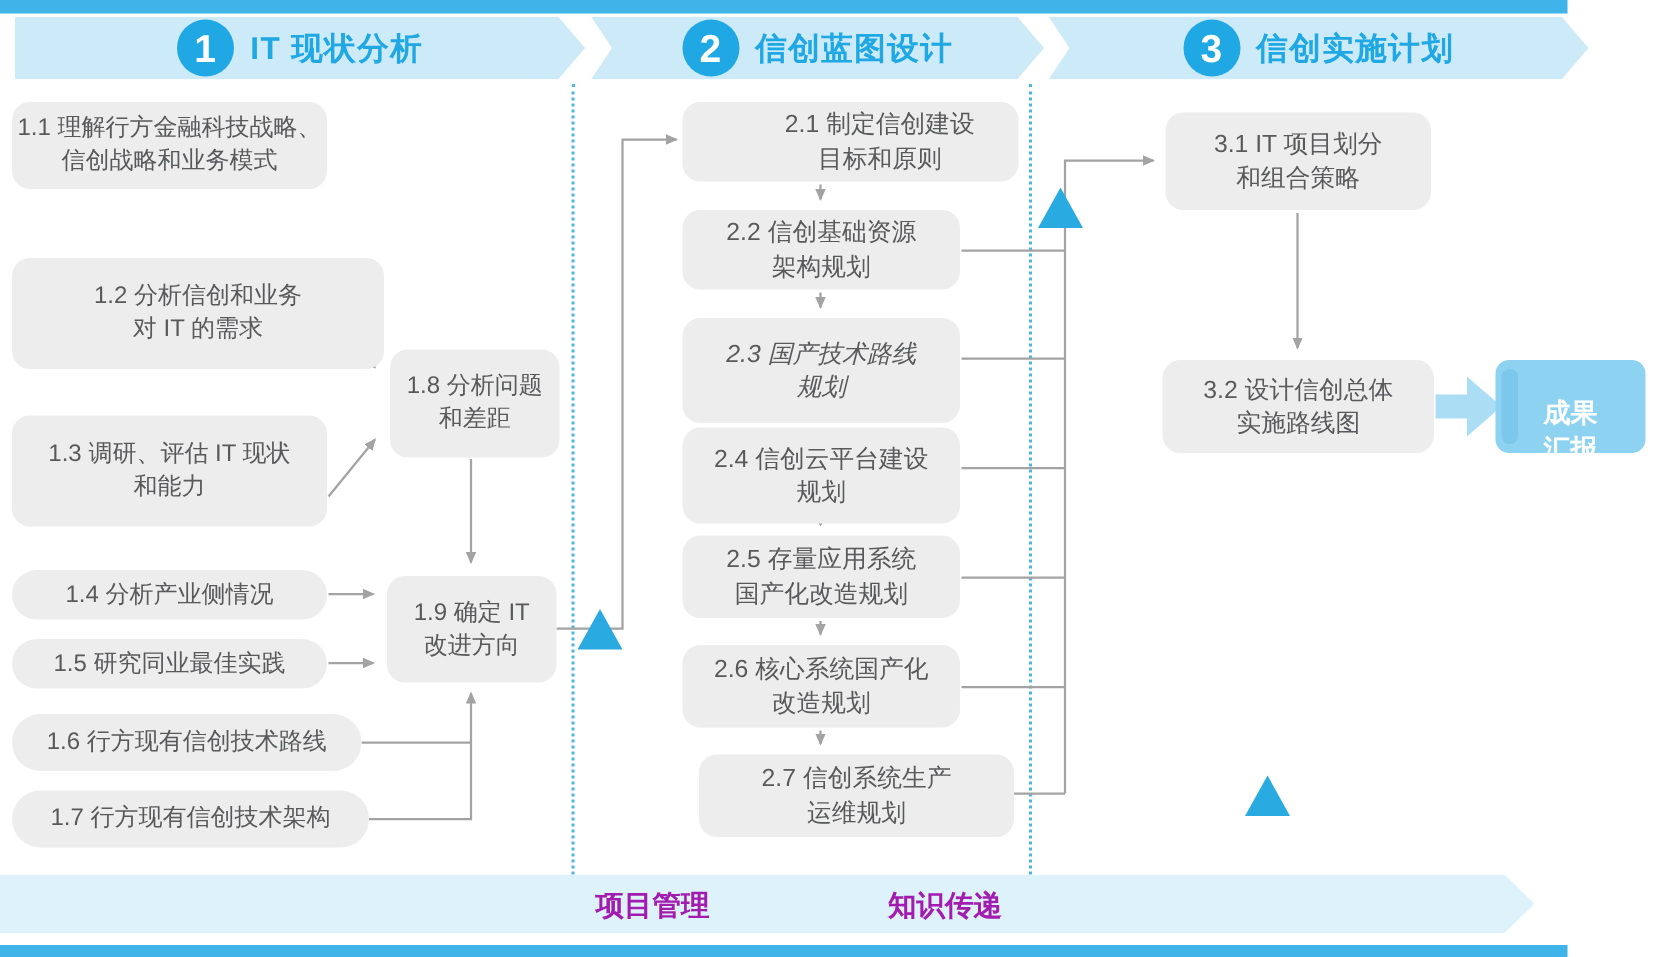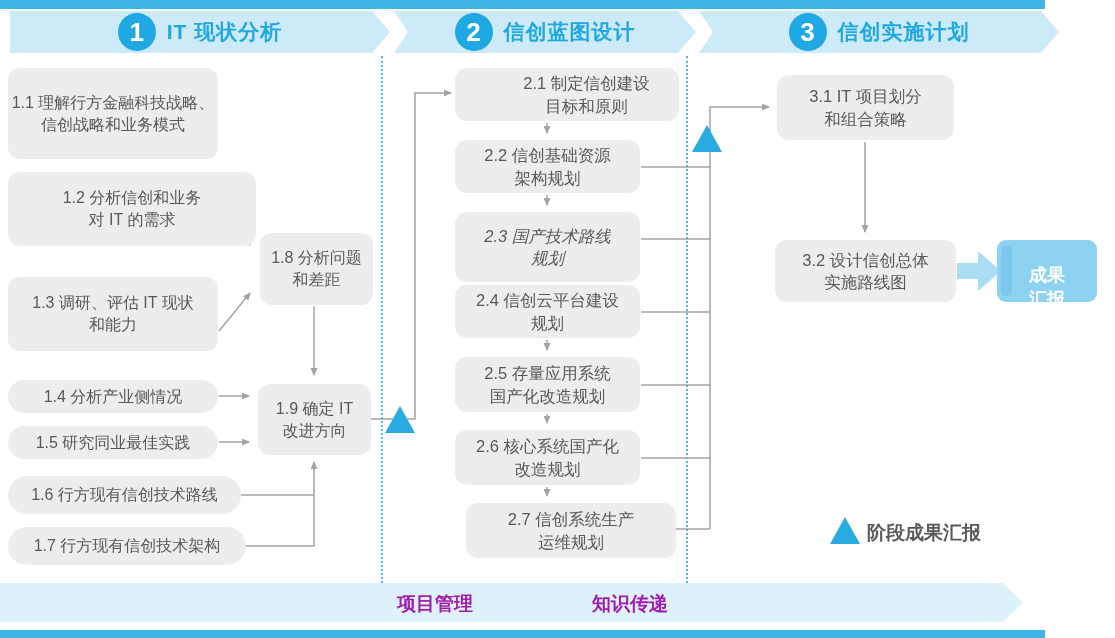--- a/index.html
+++ b/index.html
@@ -100,61 +100,60 @@
       <path d="M641,458 L710,458"></path>
       <path d="M641,529 L710,529"></path>
       <path d="M710,529 L710,107 L769,107" marker-end="url(#arr)"></path>
       <path d="M865,142 L865,232" marker-end="url(#arr)"></path>
     </g>
     <polygon points="385,433 415,433 400,406" fill="#29ABE2"></polygon>
     <polygon points="692,152 722,152 707,125" fill="#29ABE2"></polygon>
     <polygon points="957,263 978,263 978,251 1001,271 978,291 978,279 957,279" fill="#ABDEF5"></polygon>
   </svg>
 
-  <div class="box" style="left:8px;top:68px;width:210px;height:91px;">1.1 理解行方金融科技战略、
+  <div class="box" style="left:8px;top:68px;width:210px;height:58px;">1.1 理解行方金融科技战略、
 信创战略和业务模式</div>
   <div class="box" style="left:8px;top:172px;width:248px;height:74px;">1.2 分析信创和业务
 对 IT 的需求</div>
   <div class="box" style="left:8px;top:277px;width:210px;height:74px;">1.3 调研、评估 IT 现状
 和能力</div>
   <div class="box pill" style="left:8px;top:380px;width:210px;height:33px;">1.4 分析产业侧情况</div>
   <div class="box pill" style="left:8px;top:426px;width:210px;height:33px;">1.5 研究同业最佳实践</div>
   <div class="box pill" style="left:8px;top:476px;width:233px;height:38px;">1.6 行方现有信创技术路线</div>
   <div class="box pill" style="left:8px;top:527px;width:238px;height:38px;">1.7 行方现有信创技术架构</div>
   <div class="box" style="left:244px;top:233px;width:113px;height:72px;margin-left:16px;">1.8 分析问题
 和差距</div>
   <div class="box" style="left:258px;top:384px;width:113px;height:71px;">1.9 确定 IT
 改进方向</div>
 
   <div class="box mid" style="left:455px;top:68px;width:185px;height:53px;padding-left:39px;">2.1 制定信创建设
 目标和原则</div>
   <div class="box mid" style="left:455px;top:140px;width:185px;height:53px;">2.2 信创基础资源
 架构规划</div>
   <div class="box mid" style="left:455px;top:212px;width:185px;height:70px;font-style:italic;">2.3 国产技术路线
 规划</div>
-  <div class="box mid" style="left:455px;top:285px;width:185px;height:53px;">2.4 信创云平台建设
+  <div class="box mid" style="left:455px;top:285px;width:185px;height:64px;">2.4 信创云平台建设
 规划</div>
   <div class="box mid" style="left:455px;top:357px;width:185px;height:55px;">2.5 存量应用系统
 国产化改造规划</div>
   <div class="box mid" style="left:455px;top:430px;width:185px;height:55px;">2.6 核心系统国产化
 改造规划</div>
   <div class="box mid" style="left:466px;top:503px;width:210px;height:55px;">2.7 信创系统生产
 运维规划</div>
 
   <div class="box mid" style="left:777px;top:75px;width:177px;height:65px;">3.1 IT 项目划分
 和组合策略</div>
   <div class="box mid" style="left:775px;top:240px;width:181px;height:62px;">3.2 设计信创总体
 实施路线图</div>
 
   <div class="result-box">
     <div class="result-stripe"></div>
     <span class="result-text">成果
 汇报</span>
   </div>
 
   <div class="legend-triangle"></div>
-  <div class="legend-label">阶段成果汇报</div>
 
   <div class="footer-band"></div>
   <div class="footer-label" style="left:397px;">项目管理</div>
   <div class="footer-label" style="left:592px;">知识传递</div>
 
 </div>
 
 </body></html>

